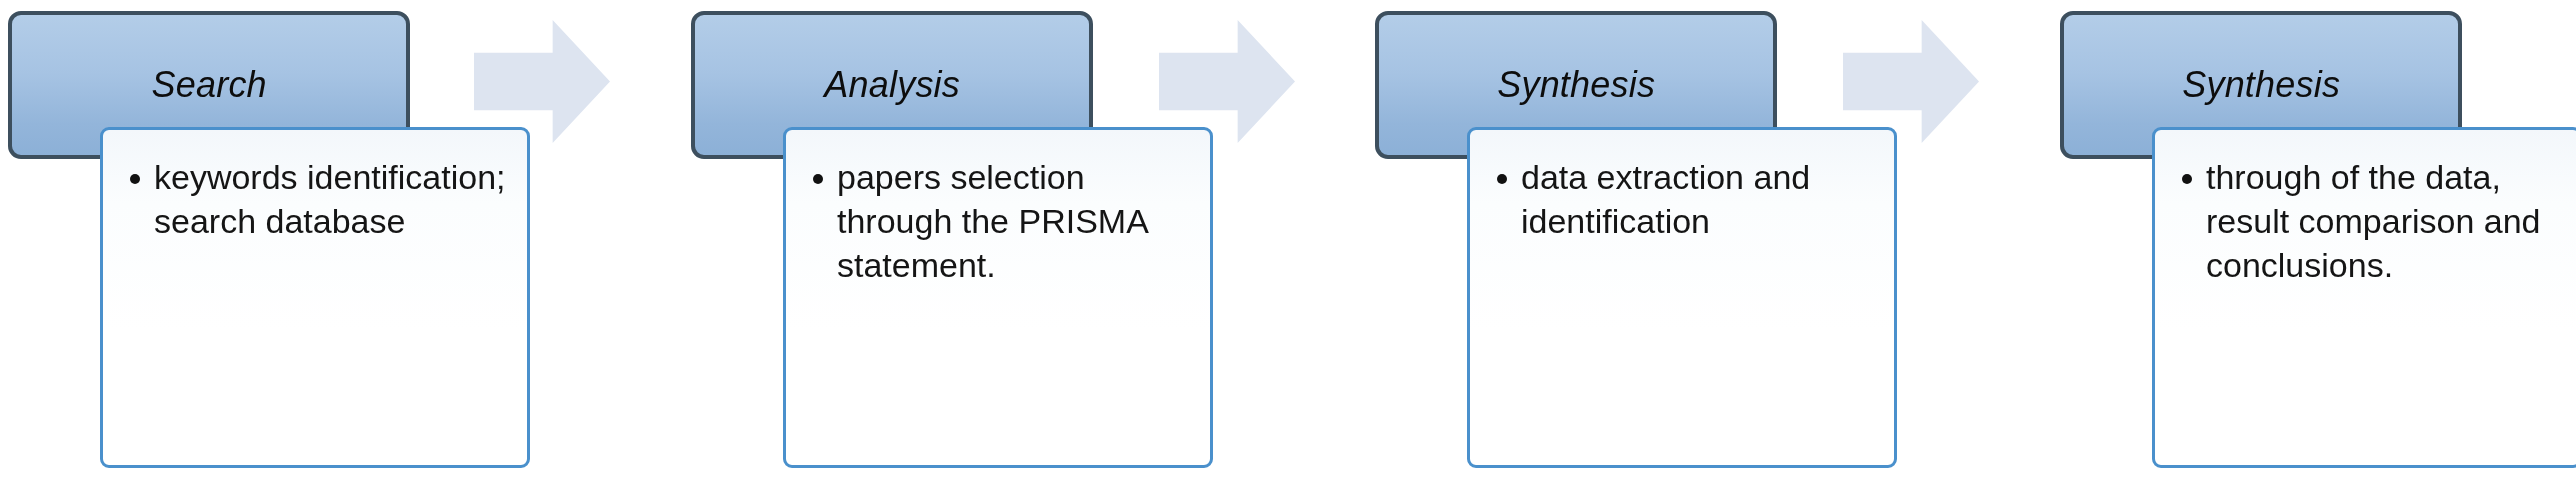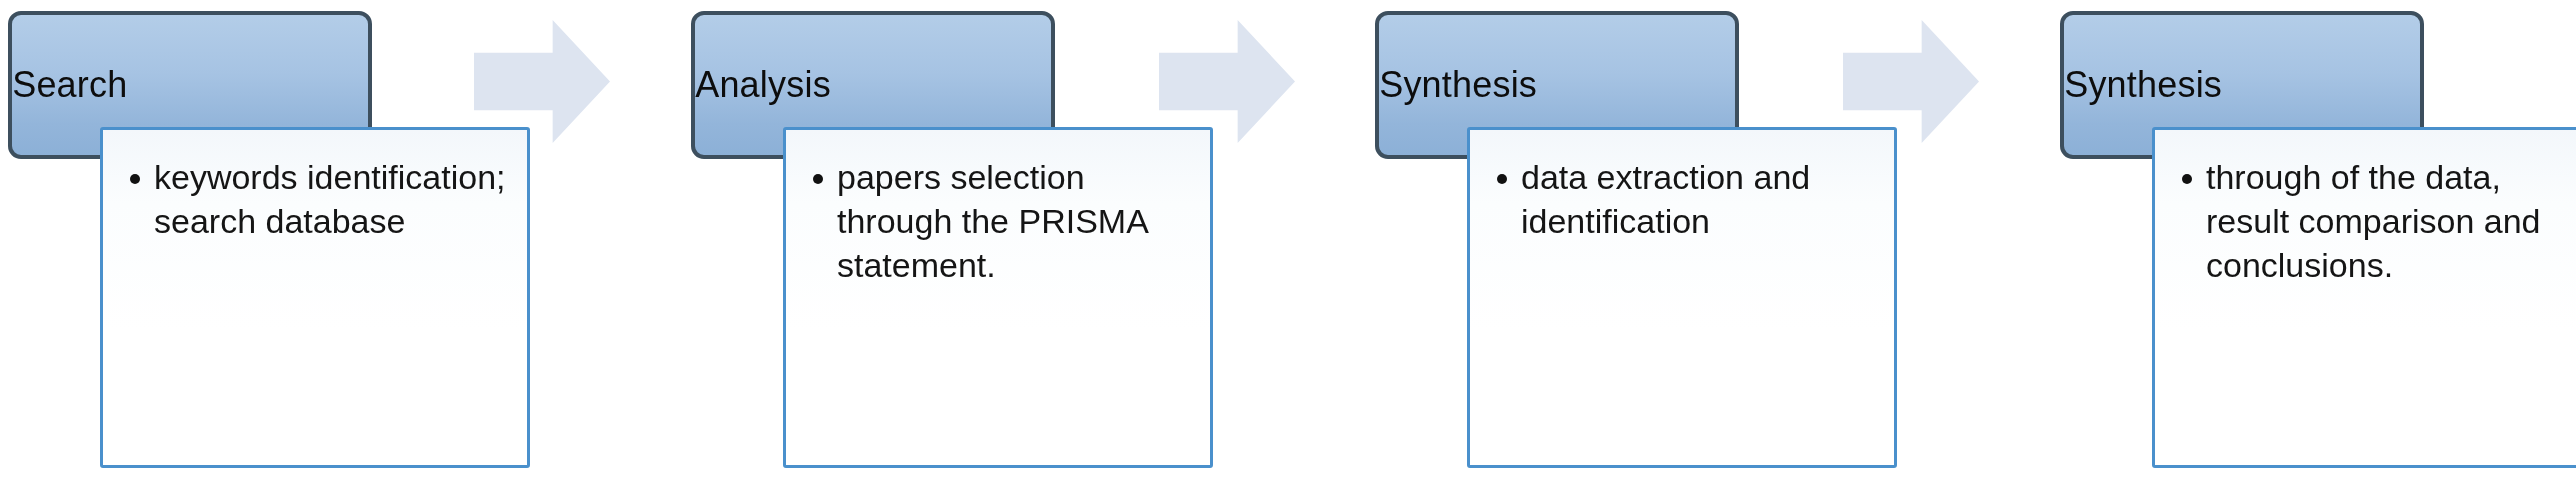--- a/index.html
+++ b/index.html
@@ -26,53 +26,55 @@
     position: absolute;
     top: 0;
     height: 480px;
   }
 
   
   .header-card {
     position: absolute;
     left: 8.2px;
     top: 11.4px;
-    width: 364px;
+    width: 402px;
     height: 148px;
     box-sizing: border-box;
     border: 4.1px solid #3d4f5e;
     border-radius: 13px;
     background: linear-gradient(180deg,
                 #b3cde8 0%,
                 #a6c3e3 42%,
                 #93b5da 78%,
                 #8cb0d7 100%);
     display: flex;
     align-items: center;
+    justify-content: center;
+    font-style: italic;
   }
   .header-label {
     font-size: 36px;
     line-height: 1.1;
     color: #0d0d0d;
     letter-spacing: 0.2px;
     text-align: center;
     padding-bottom: 1.6px;
     white-space: nowrap;
   }
 
   
   .body-card {
     position: absolute;
     left: 100px;
     top: 127px;
     width: 430px;
     height: 341px;
     box-sizing: border-box;
     border: 3.3px solid #4a90cc;
-    border-radius: 3px;
+    border-radius: 9px;
     background: linear-gradient(180deg, #f3f7fb 0%, #fbfdfe 22%, #ffffff 60%, #ffffff 100%);
   }
   .bullet-list {
     margin: 0;
     padding: 24.5px 14.7px 0 51px;
     list-style: none;
   }
   .bullet-item {
     position: relative;
     font-size: 34px;

